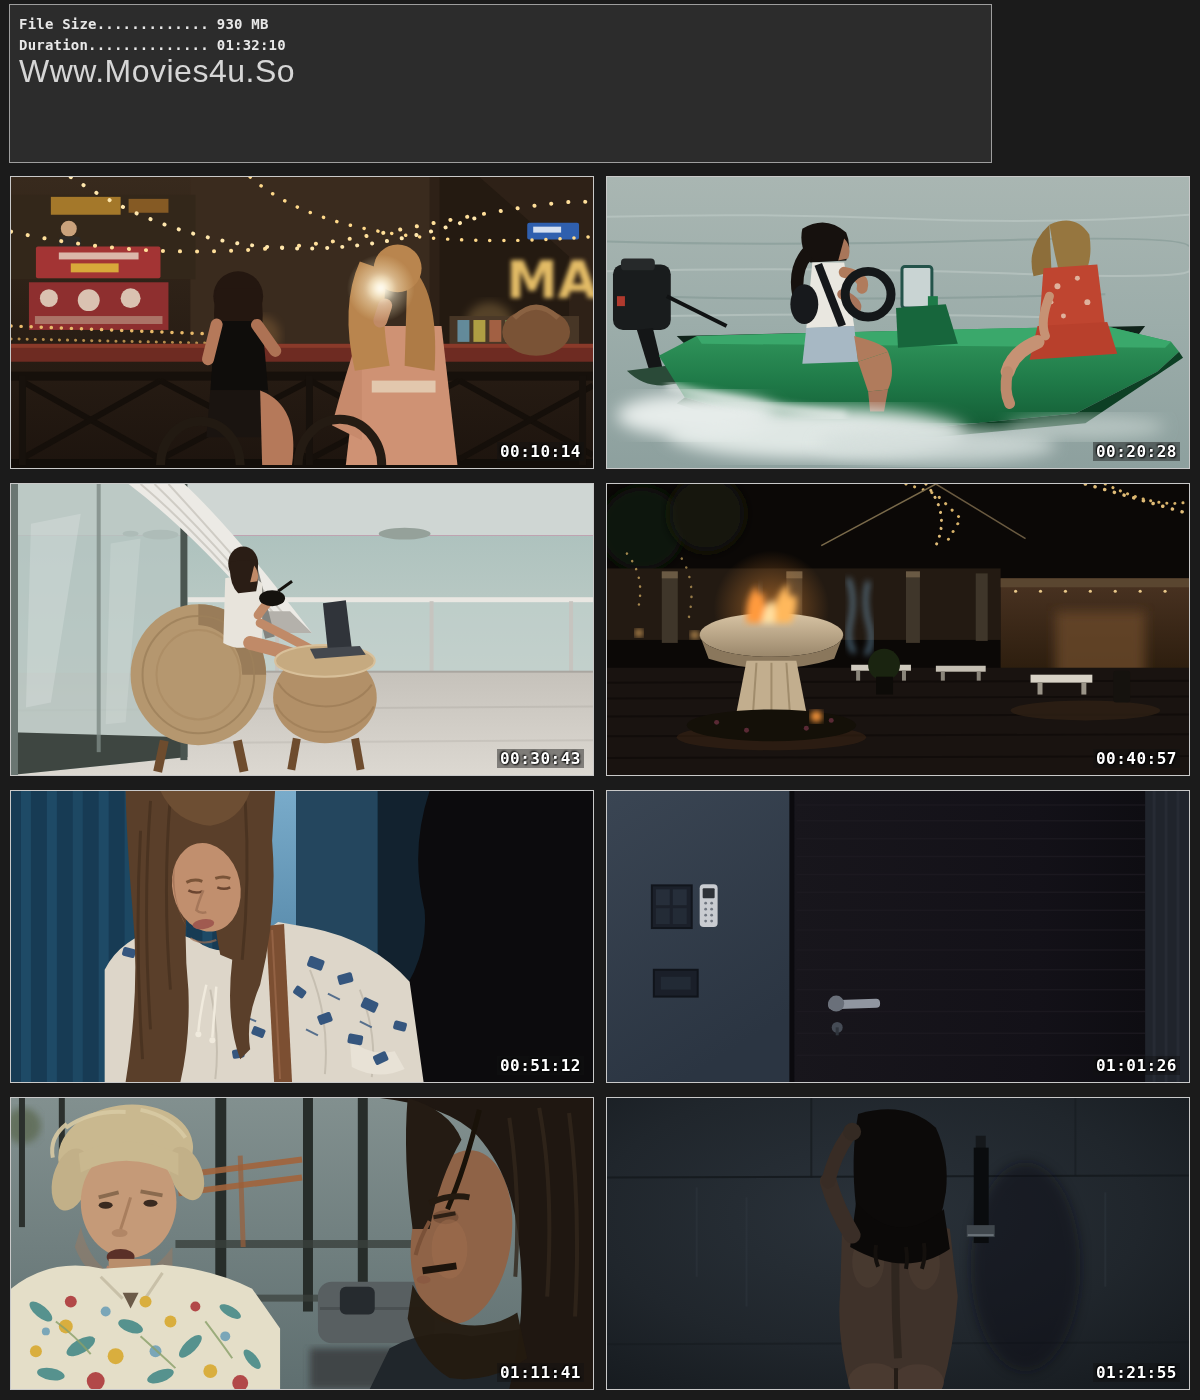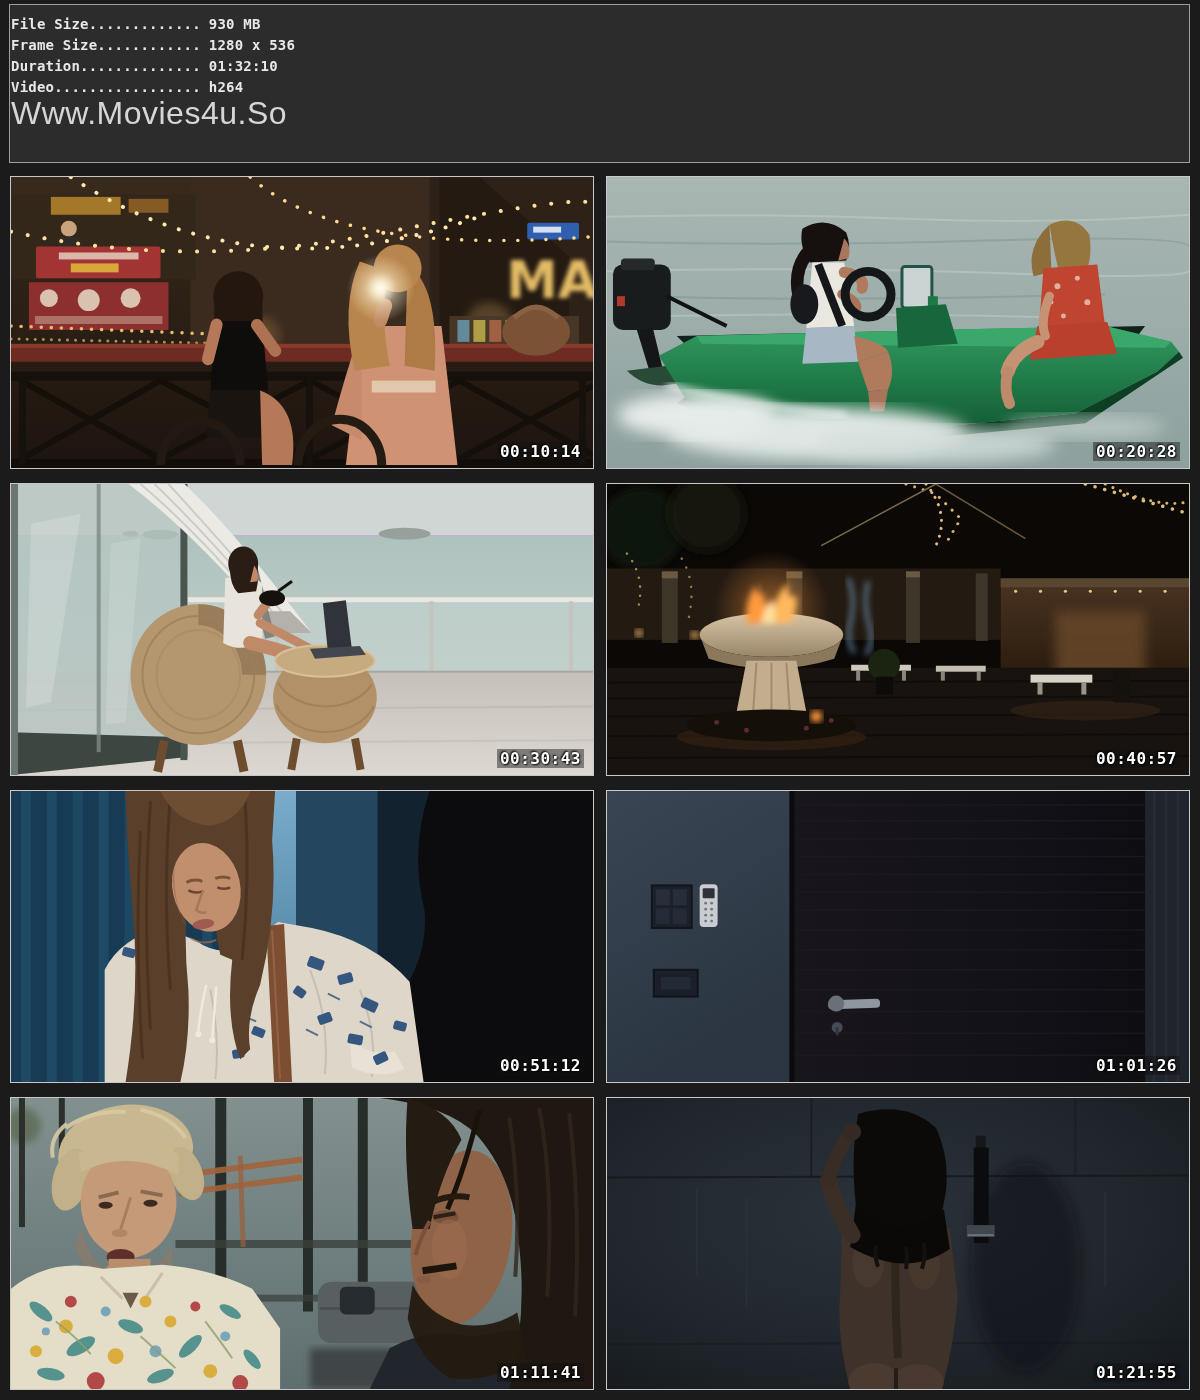--- a/index.html
+++ b/index.html
@@ -1,43 +1,41 @@
 <!DOCTYPE html>
 <html><head>
 <meta charset="utf-8">
 <style>
   html,body{margin:0;padding:0;background:#161616;}
   .page{position:relative;width:1200px;height:1400px;background:#1b1b1b;overflow:hidden;
         font-family:"DejaVu Sans Mono","Liberation Mono",monospace;}
-  .info-box{position:absolute;left:9px;top:4px;width:1181px;height:159px;box-sizing:border-box;
-        background:#2c2c2c;border:1px solid #9e9e9e;padding:9px 10px 0 1px;overflow:hidden;}
+  .info-box{position:absolute;left:9px;top:4px;width:983px;height:159px;box-sizing:border-box;
+        background:#2c2c2c;border:1px solid #9e9e9e;padding:9px 10px 0 9px;overflow:hidden;}
   .info-line{font-family:"DejaVu Sans Mono","Liberation Mono",monospace;font-weight:bold;
         font-size:14px;line-height:21px;color:#e8e8e8;white-space:pre;letter-spacing:0.2px;}
   .info-line .val{padding-left:8px;}
   .watermark{font-family:"Liberation Sans","DejaVu Sans",sans-serif;font-size:32px;line-height:29px;
         color:#d6d6d6;letter-spacing:0.5px;margin-top:1px;}
   .thumb{position:absolute;width:584px;height:293px;box-sizing:border-box;margin:0;
-        border:1px solid #c9c9c9;background:#d946ef;overflow:hidden;}
+        border:1px solid #c9c9c9;background:#be185d;overflow:hidden;}
   .thumb svg{display:block;width:100%;height:100%;}
   .ts{position:absolute;right:9px;bottom:7px;font-family:"DejaVu Sans Mono","Liberation Mono",monospace;
         font-weight:bold;font-size:16px;color:#ffffff;background:rgba(18,18,18,0.45);
         padding:0 3px;text-shadow:1px 1px 2px #000,-1px -1px 2px #000;letter-spacing:0.5px;}
   .r1{top:176px}.r2{top:483px}.r3{top:790px}.r4{top:1097px}
   .cl{left:10px}.cr{left:606px}
 </style>
 </head>
 <body>
 
 <div class="page">
 
   <div class="info-box">
     <div class="info-line"><span>File Size</span><span>.............</span><span class="val">930 MB</span></div>
-    <div class="info-line"><span>Frame Size</span><span>............</span><span class="val">1280 x 536</span></div>
     <div class="info-line"><span>Duration</span><span>..............</span><span class="val">01:32:10</span></div>
-    <div class="info-line"><span>Video</span><span>.................</span><span class="val">h264</span></div>
     <div class="watermark">Www.Movies4u.So</div>
   </div>
 
   <figure class="thumb r1 cl">
     <svg viewBox="0 0 584 293" preserveAspectRatio="none">
       <defs>
         <linearGradient id="a-bg" x1="0" y1="0" x2="0" y2="1">
             <stop offset="0" stop-color="#382a1d"></stop>
             <stop offset="1" stop-color="#1d140e"></stop>
           </linearGradient>

